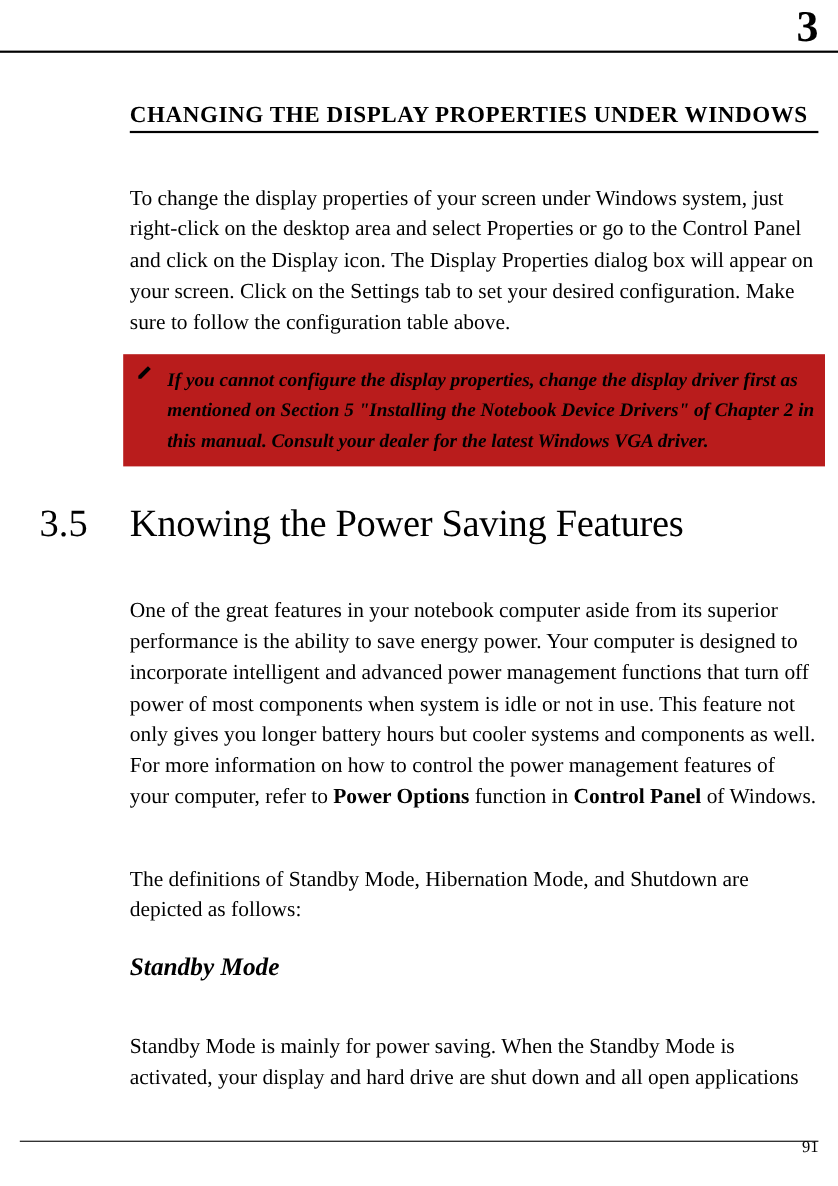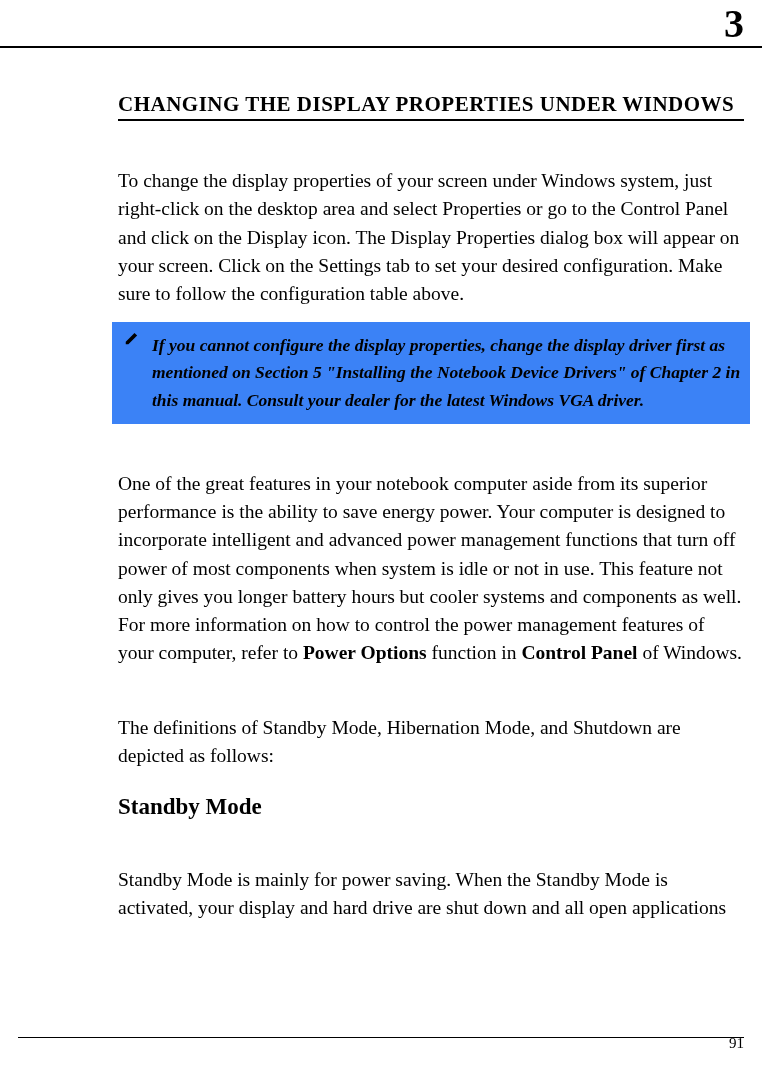--- a/index.html
+++ b/index.html
@@ -49,21 +49,21 @@
       padding-bottom: 2px;
       margin-bottom: 18px;
     }
     .body-text {
       font-size: 19.5px;
       line-height: 1.45;
       margin-bottom: 14px;
       margin-top: 46px;
     }
     .note-box {
-      background: #3b82f6;
+      background: #b91c1c;
       padding: 10px 8px 10px 8px;
       display: flex;
       align-items: flex-start;
       margin-bottom: 32px;
       margin-left: -6px;
       margin-right: -6px;
     }
     .note-icon-cell {
       width: 32px;
       flex-shrink: 0;
@@ -97,20 +97,21 @@
     }
     .major-section-title {
       font-size: 35px;
       font-family: 'Times New Roman', serif;
       font-weight: normal;
       letter-spacing: -0.3px;
     }
     .subheading {
       font-size: 23px;
       font-weight: bold;
+      font-style: italic;
       margin-bottom: 12px;
       margin-top: 24px;
     }
     .bold-inline {
       font-weight: bold;
     }
     .footer-line {
       position: absolute;
       bottom: 40px;
       left: 18px;
@@ -143,20 +144,24 @@
         <span class="note-icon">
           <svg viewBox="0 0 16 16" width="14" height="14">
             <path d="M2 11 L10 3 L13 6 L5 14 L2 14 Z M10 3 L12 1 L15 4 L13 6 Z" fill="#000"></path>
           </svg>
         </span>
       </div>
       <div class="note-text">If you cannot configure the display properties, change the display driver first as mentioned on Section 5 "Installing the Notebook Device Drivers" of Chapter 2 in this manual. Consult your dealer for the latest Windows VGA driver.</div>
     </div>
   </div>
 
+  <div class="major-section">
+    <div class="major-section-num">3.5</div>
+    <div class="major-section-title">Knowing the Power Saving Features</div>
+  </div>
 
   <div class="left-indent">
     <p class="body-text">
       <span>One of the great features in your notebook computer aside from its superior performance is the ability to save energy power. Your computer is designed to incorporate intelligent and advanced power management functions that turn off power of most components when system is idle or not in use. This feature not only gives you longer battery hours but cooler systems and components as well. For more information on how to control the power management features of your computer, refer to </span><span class="bold-inline">Power Options</span><span> function in </span><span class="bold-inline">Control Panel</span><span> of Windows.</span>
     </p>
 
     <p class="body-text">The definitions of Standby Mode, Hibernation Mode, and Shutdown are depicted as follows:</p>
 
     <h3 class="subheading">Standby Mode</h3>
 

